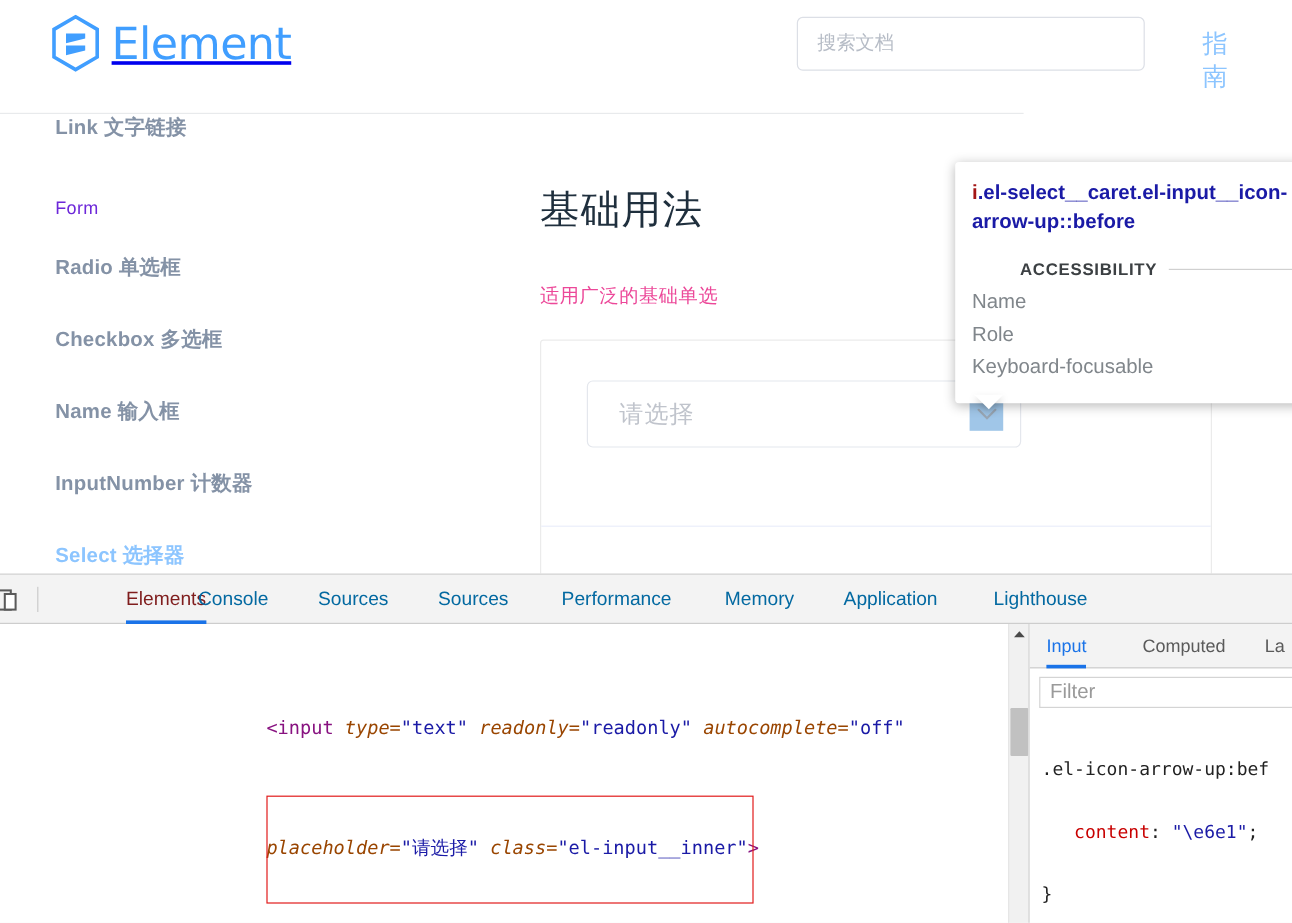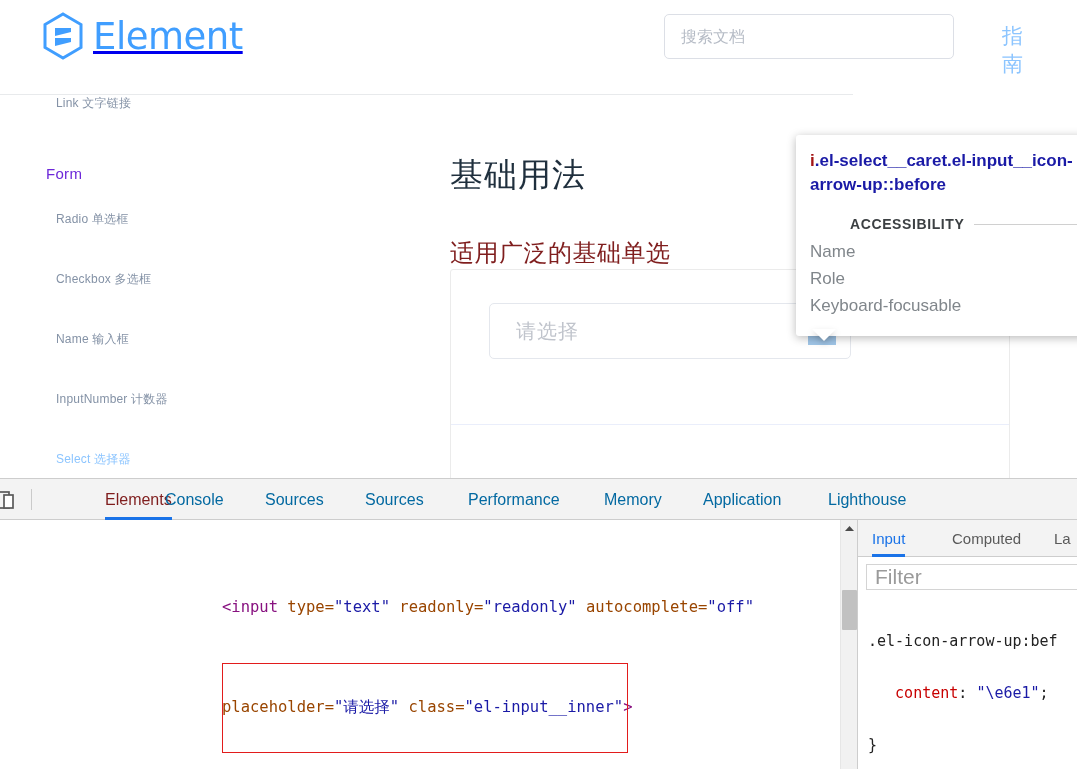--- a/index.html
+++ b/index.html
@@ -37,38 +37,38 @@
   }
   .search-box input::placeholder { color: #b6bcc6; }
   .nav-link {
     position: absolute; left: 986px; top: 22px;
     font-size: 21px; color: #8cc5ff; text-decoration: none; letter-spacing: 1px; margin-left: 16px;
   }
 
   
   .sidebar { position: absolute; left: 0; top: 95px; width: 440px; height: 383px; }
   .nav-item {
-    position: absolute; left: 56px; font-size: 12px; color: #8492a6;
-    white-space: nowrap; cursor: pointer; letter-spacing: .2px;
+    position: absolute; left: 46px; font-size: 17px; color: #8492a6;
+    white-space: nowrap; cursor: pointer; letter-spacing: .2px; font-weight: bold;
   }
   .nav-group-title {
     position: absolute; left: 46px; font-size: 15px; color: #6d28d9;
     letter-spacing: .3px; white-space: nowrap;
   }
   .nav-item.active { color: #8cc5ff; }
 
   
   .doc { position: absolute; left: 450px; top: 95px; width: 627px; height: 383px; }
   .doc-h2 {
     position: absolute; left: 0; top: 58px; font-size: 33px; color: #1f2f3d;
     font-weight: 400; letter-spacing: 1px;
   }
-  .doc-sub { position: absolute; left: 0; top: 142px; font-size: 24px; color: #7f1d1d; letter-spacing: .5px; }
+  .doc-sub { position: absolute; left: 0; top: 142px; font-size: 16px; color: #ec4899; letter-spacing: .5px; }
   .demo-block {
-    position: absolute; left: 0; top: 174px; width: 560px; height: 230px;
+    position: absolute; left: 0; top: 188px; width: 560px; height: 230px;
     border: 1px solid #ebebeb; border-radius: 3px; background: #fff;
   }
   .demo-body { position: absolute; left: 0; top: 0; width: 100%; height: 154px; }
   .demo-divider { position: absolute; left: 0; top: 154px; width: 100%; height: 1px; background: #eaeefb; }
 
   .el-select {
     position: absolute; left: 38px; top: 33px; width: 362px; height: 56px;
     border: 1px solid #e4e7ed; border-radius: 5px; background: #fff;
   }
   .el-select .ph {
@@ -135,21 +135,21 @@
     position: absolute; left: 0; top: 41px; width: 840px; height: 250px;
     background: #fff; overflow: hidden;
   }
   .dom-code {
     position: absolute; left: 0; top: 0; width: 840px;
     font-family: "DejaVu Sans Mono", monospace; font-size: 15.5px; line-height: 25px;
     color: #222; white-space: pre;
   }
   .dom-line { position: relative; height: 25px; padding-left: 222px; }
   .punct { color: #881280; }
-  .attrname { color: #994500; }
+  .attrname { color: #994500; font-style: italic; }
   .attrval { color: #1a1aa6; }
 
   .sel-outline {
     position: absolute; left: 222px; top: 143px; width: 406px; height: 90px;
     border: 1px solid #e21c1c; pointer-events: none; z-index: 6;
   }
 
   .dom-scrollbar {
     position: absolute; right: 0; top: 41px; width: 17px; height: 250px;
     background: #f1f1f1; border-left: 1px solid #e6e6e6;
@@ -179,21 +179,21 @@
   .st-tab.active { color: #1a73e8; }
   .st-tab.active::after {
     content: ""; position: absolute; left: 0; right: 0; bottom: 0; height: 3px; background: #1a73e8;
   }
   .st-filter {
     position: absolute; left: 8px; top: 44px; width: 212px; height: 26px;
     background: #fff; border: 1px solid #d4d4d4;
   }
   .st-filter input {
     width: 100%; height: 100%; border: 0; outline: none; background: transparent;
-    padding: 0 8px; font-size: 21px; color: #333;
+    padding: 0 8px; font-size: 17px; color: #333;
     font-family: "Liberation Sans", sans-serif;
   }
   .st-filter input::placeholder { color: #9a9a9a; }
   .st-rule {
     position: absolute; left: 10px; top: 82px; width: 240px;
     font-family: "DejaVu Sans Mono", monospace; font-size: 15px; line-height: 26px;
     white-space: pre; color: #222;
   }
   .st-prop { color: #c80000; }
   .st-val { color: #1a1aa6; }

